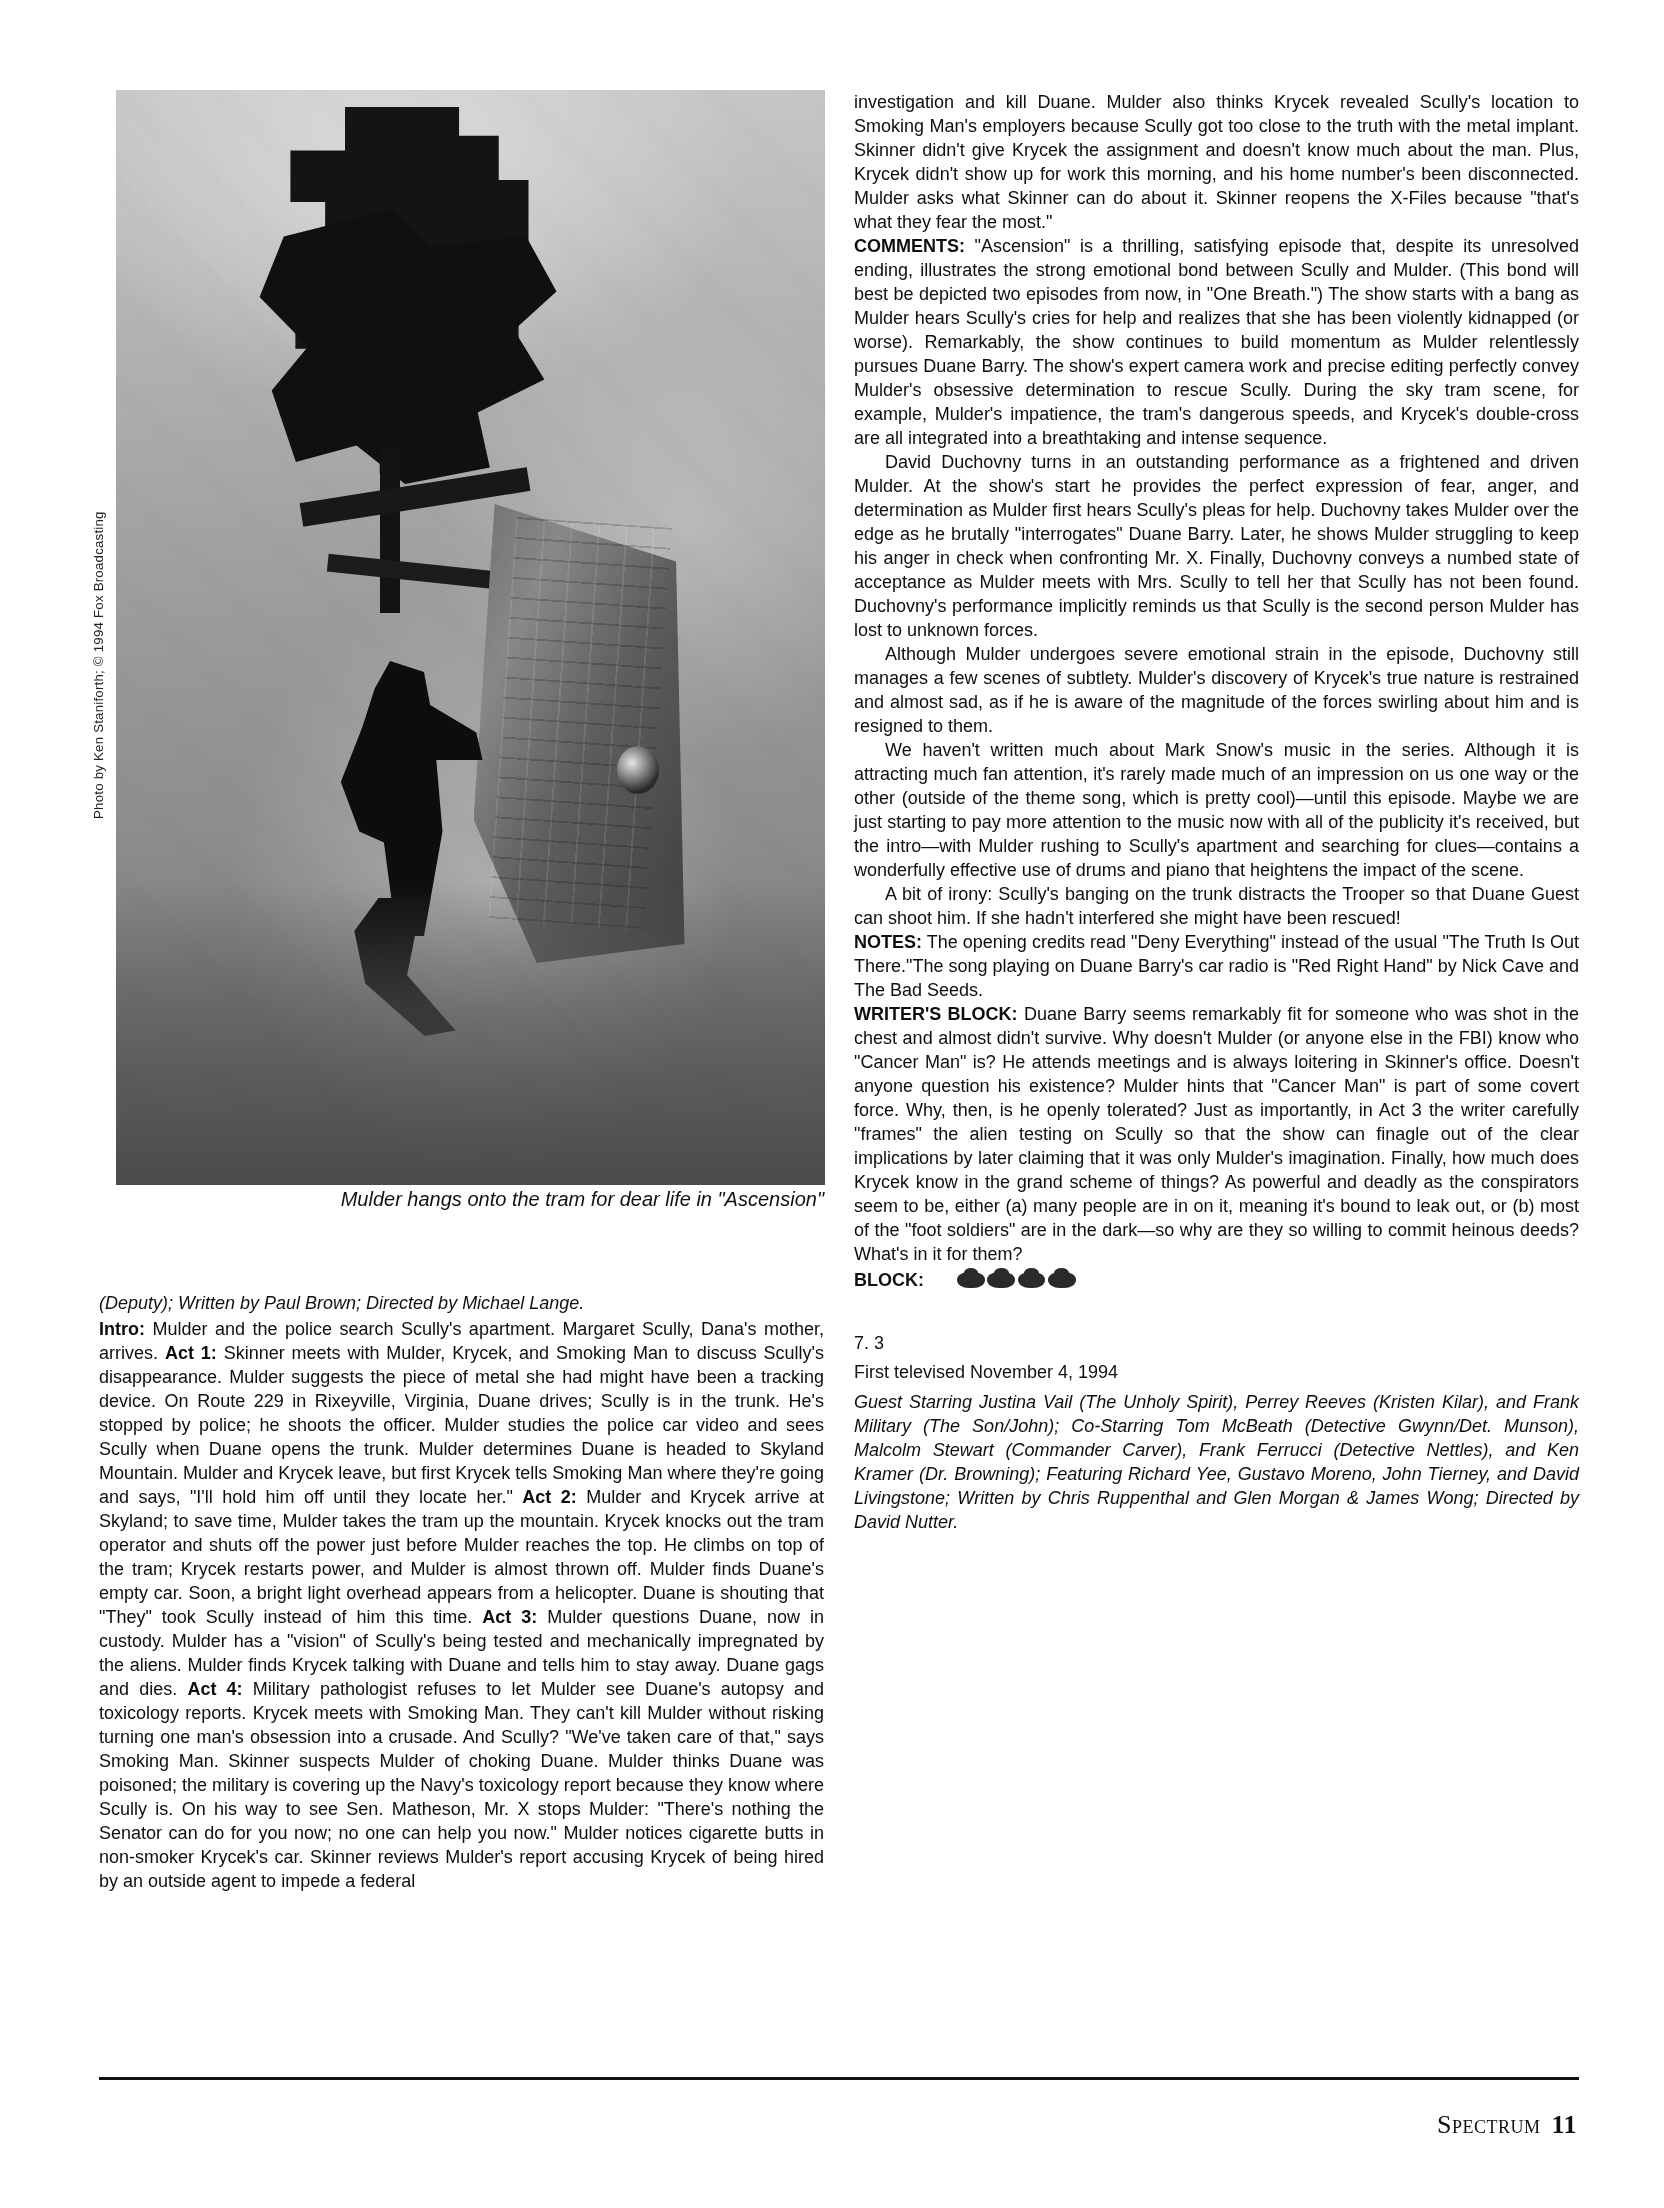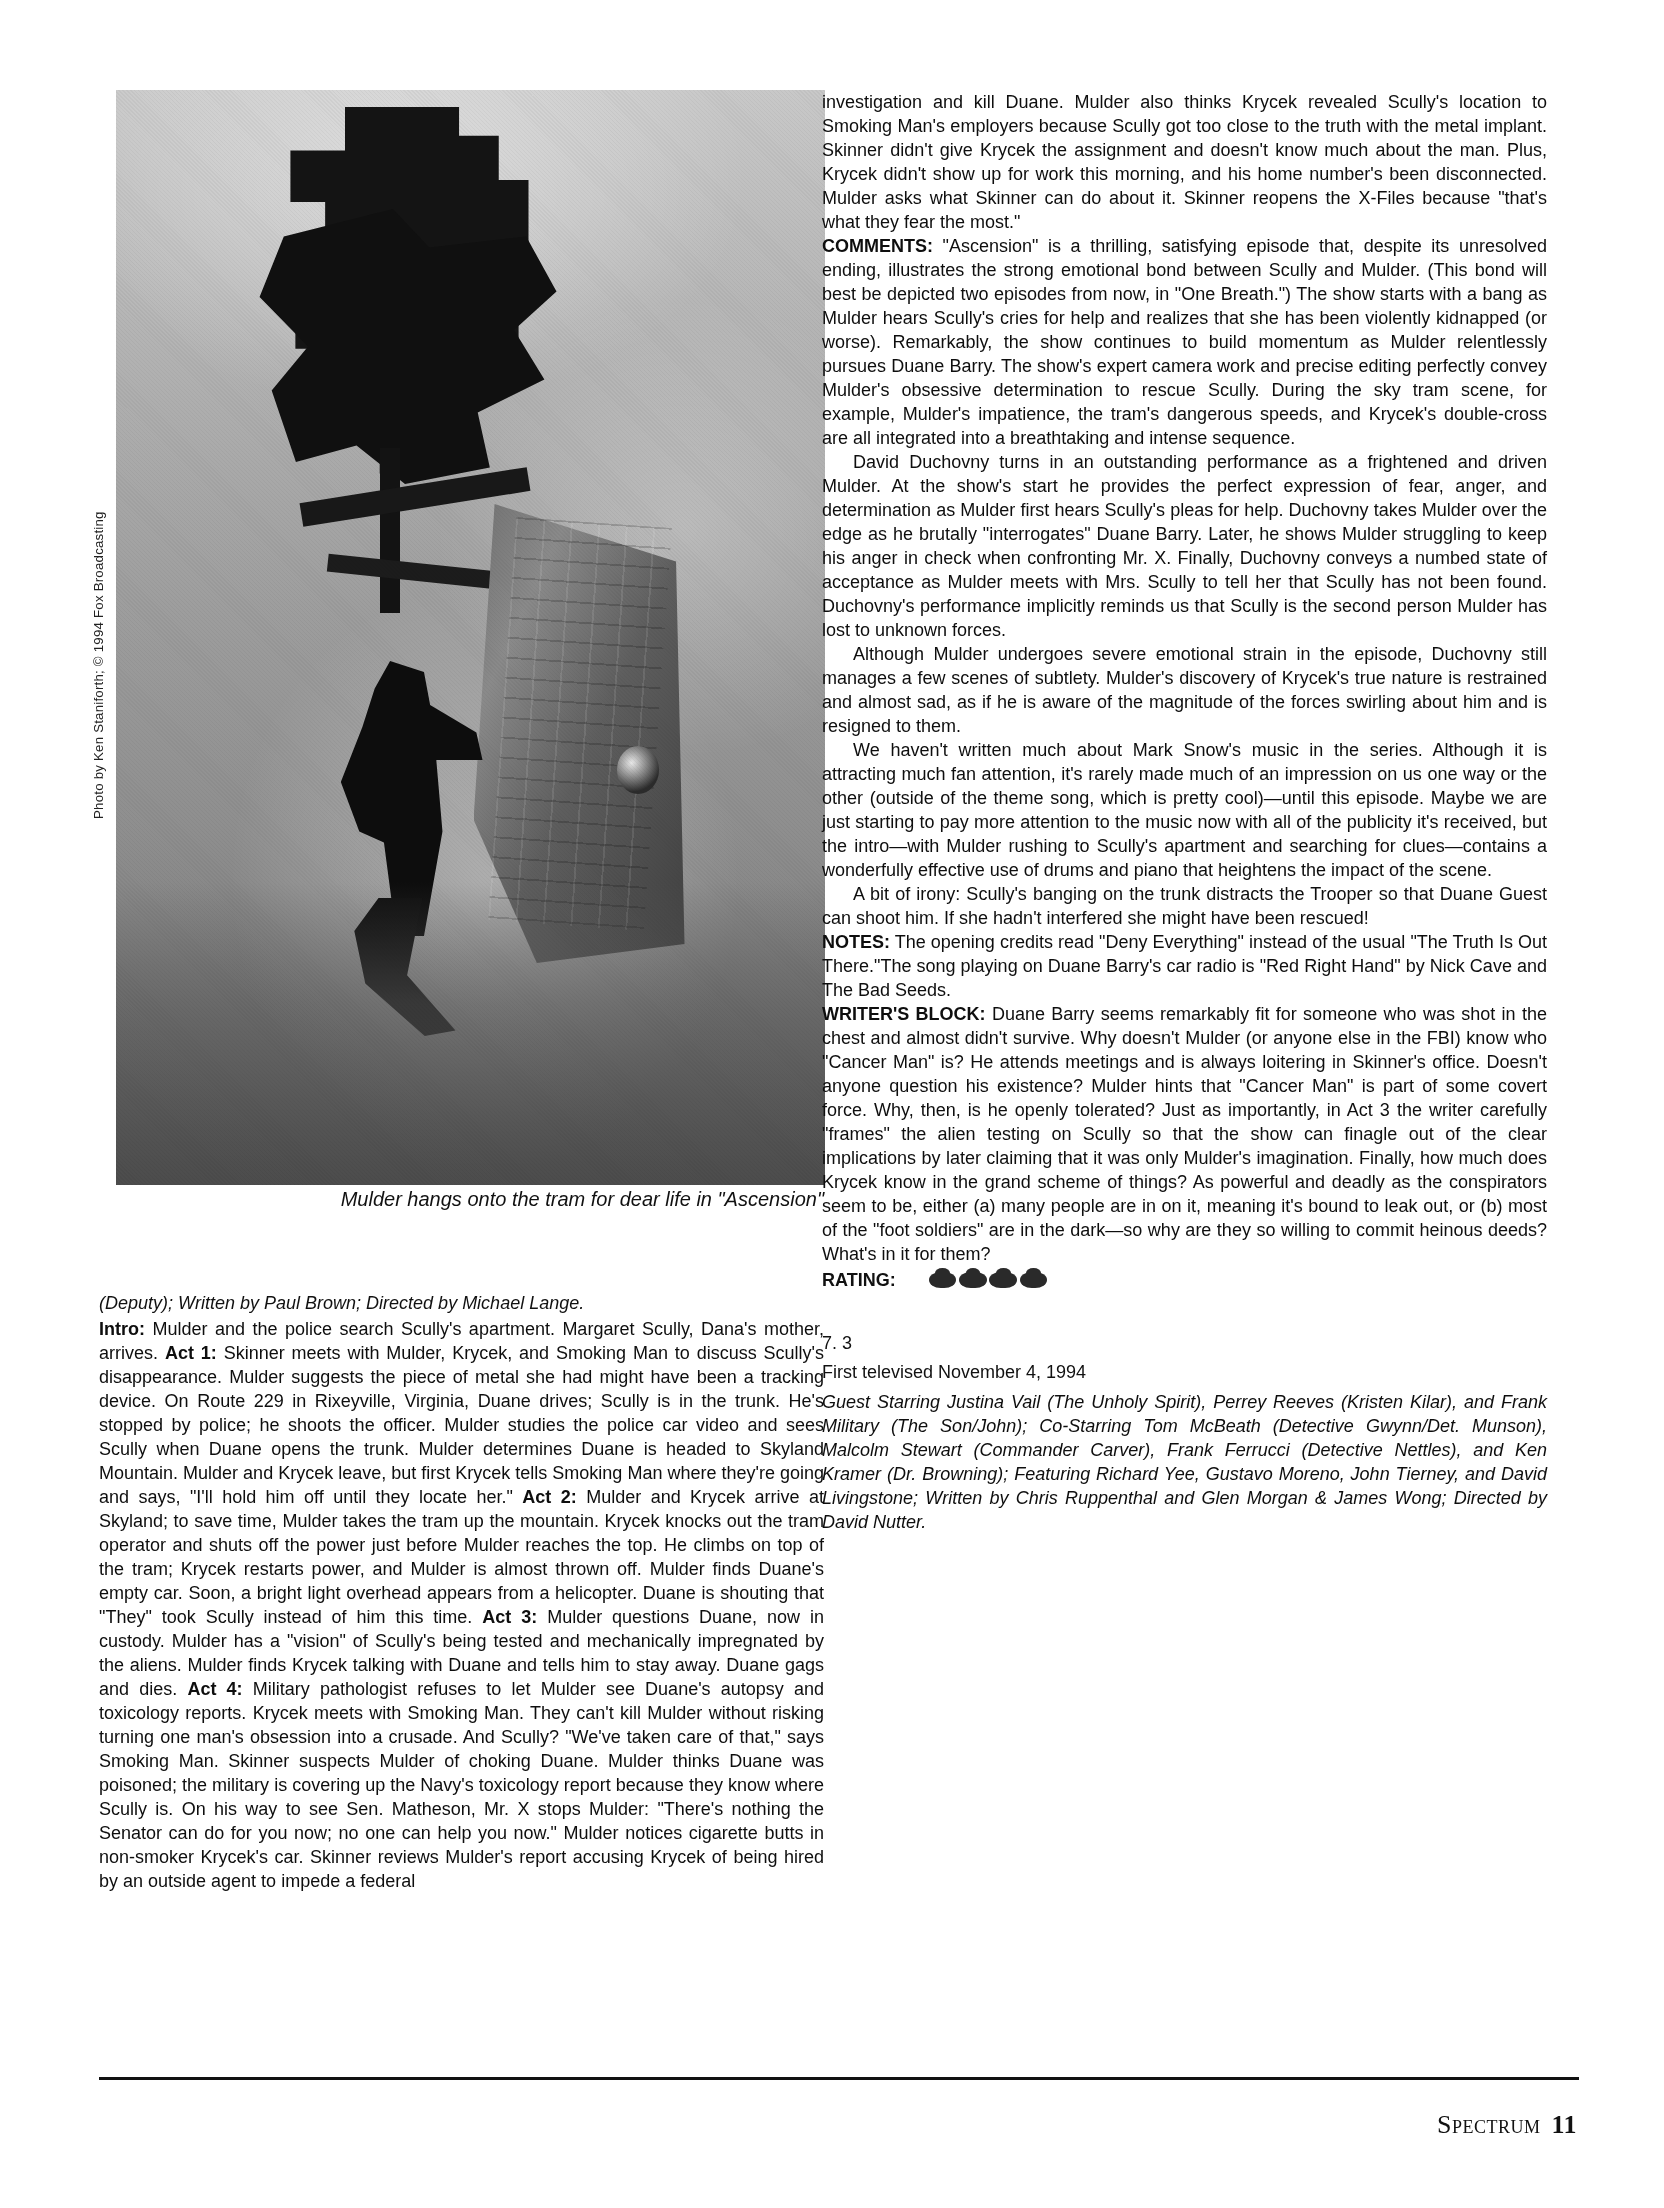--- a/index.html
+++ b/index.html
@@ -24,21 +24,21 @@
 
   
   .col-left {
     position: absolute;
     left: 99px;
     top: 90px;
     width: 725px;
   }
   .col-right {
     position: absolute;
-    left: 822px;
+    left: 854px;
     top: 90px;
     width: 725px;
   }
 
   
   .photo-wrap {
     position: relative;
     width: 725px;
     height: 1120px;
   }
@@ -331,21 +331,21 @@
     <p class="body indent">David Duchovny turns in an outstanding performance as a frightened and driven Mulder.  At the show's start he provides the perfect expression of fear, anger, and determination as Mulder first hears Scully's pleas for help.  Duchovny takes Mulder over the edge as he brutally "interrogates" Duane Barry.  Later, he shows Mulder struggling to keep his anger in check when confronting Mr. X.  Finally, Duchovny conveys a numbed state of acceptance as Mulder meets with Mrs. Scully to tell her that Scully has not been found.  Duchovny's performance implicitly reminds us that Scully is the second person Mulder has lost to unknown forces.</p>
     <p class="body indent">Although Mulder undergoes severe emotional strain in the episode, Duchovny still manages a few scenes of subtlety.  Mulder's discovery of Krycek's true nature is restrained and almost sad, as if he is aware of the magnitude of the forces swirling about him and is resigned to them.</p>
     <p class="body indent">We haven't written much about Mark Snow's music in the series.  Although it is attracting much fan attention, it's rarely made much of an impression on us one way or the other (outside of the theme song, which is pretty cool)—until this episode.  Maybe we are just starting to pay more attention to the music now with all of the publicity it's received, but the intro—with Mulder rushing to Scully's apartment and searching for clues—contains a wonderfully effective use of drums and piano that heightens the impact of the scene.</p>
     <p class="body indent">A bit of irony: Scully's banging on the trunk distracts the Trooper so that Duane Guest can shoot him.  If she hadn't interfered she might have been rescued!</p>
 
     <p class="body"><b>NOTES:</b><span>  The opening credits read "Deny Everything" instead of the usual "The Truth Is Out There."The song playing on Duane Barry's car radio is "Red Right Hand" by Nick Cave and The Bad Seeds.</span></p>
 
     <p class="body"><b>WRITER'S BLOCK:</b><span>  Duane Barry seems remarkably fit for someone who was shot in the chest and almost didn't survive.  Why doesn't Mulder (or anyone else in the FBI) know who "Cancer Man" is?  He attends meetings and is always loitering in Skinner's office.  Doesn't anyone question his existence?  Mulder hints that "Cancer Man" is part of some covert force.  Why, then, is he openly tolerated?  Just as importantly, in Act 3 the writer carefully "frames" the alien testing on Scully so that the show can finagle out of the clear implications by later claiming that it was only Mulder's imagination.  Finally, how much does Krycek know in the grand scheme of things?  As powerful and deadly as the conspirators seem to be, either (a) many people are in on it, meaning it's bound to leak out, or (b) most of the "foot soldiers" are in the dark—so why are they so willing to commit heinous deeds?  What's in it for them?</span></p>
 
     <div class="rating-row">
-      <span class="rating-label">RATING:</span>
+      <span class="rating-label">BLOCK:</span>
       <span class="rating-icons" id="rating-icons">
           <span class="ufo"></span>
           <span class="ufo"></span>
           <span class="ufo"></span>
           <span class="ufo"></span>
         </span>
     </div>
 
     <div class="episode-block">
       <p class="ep-num">7.  3</p>

